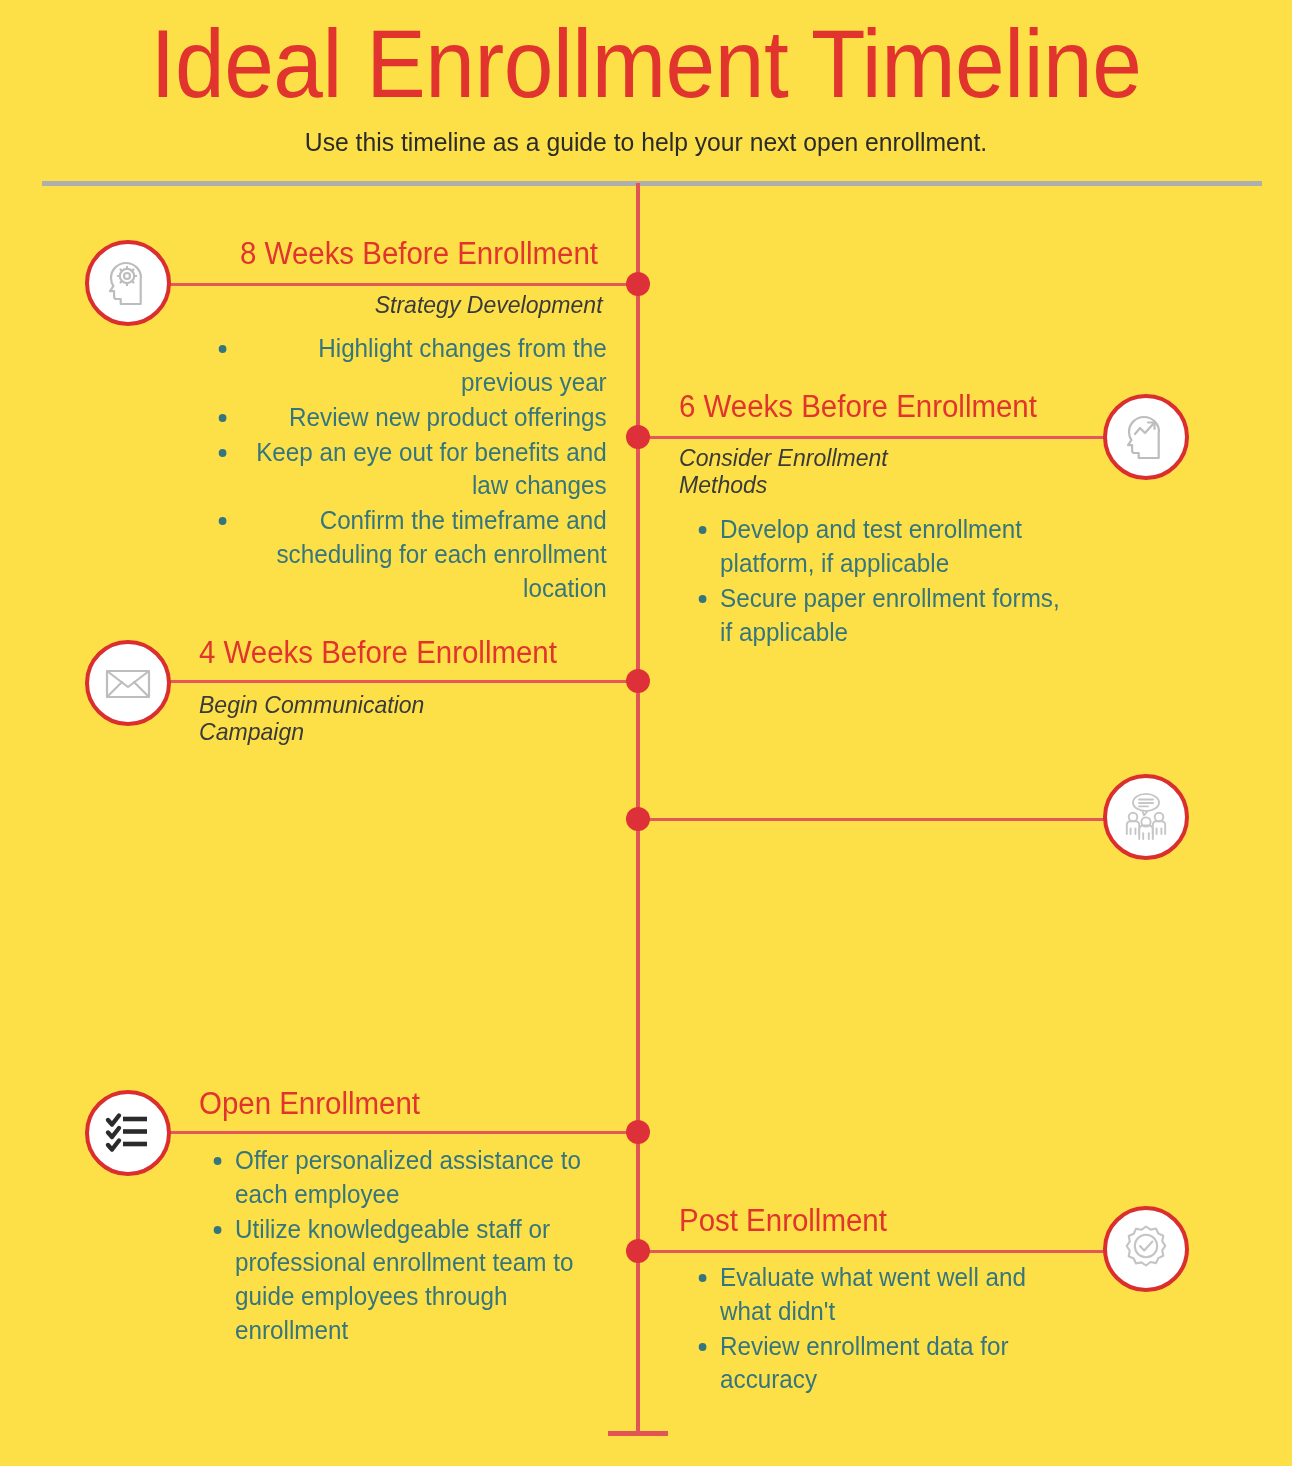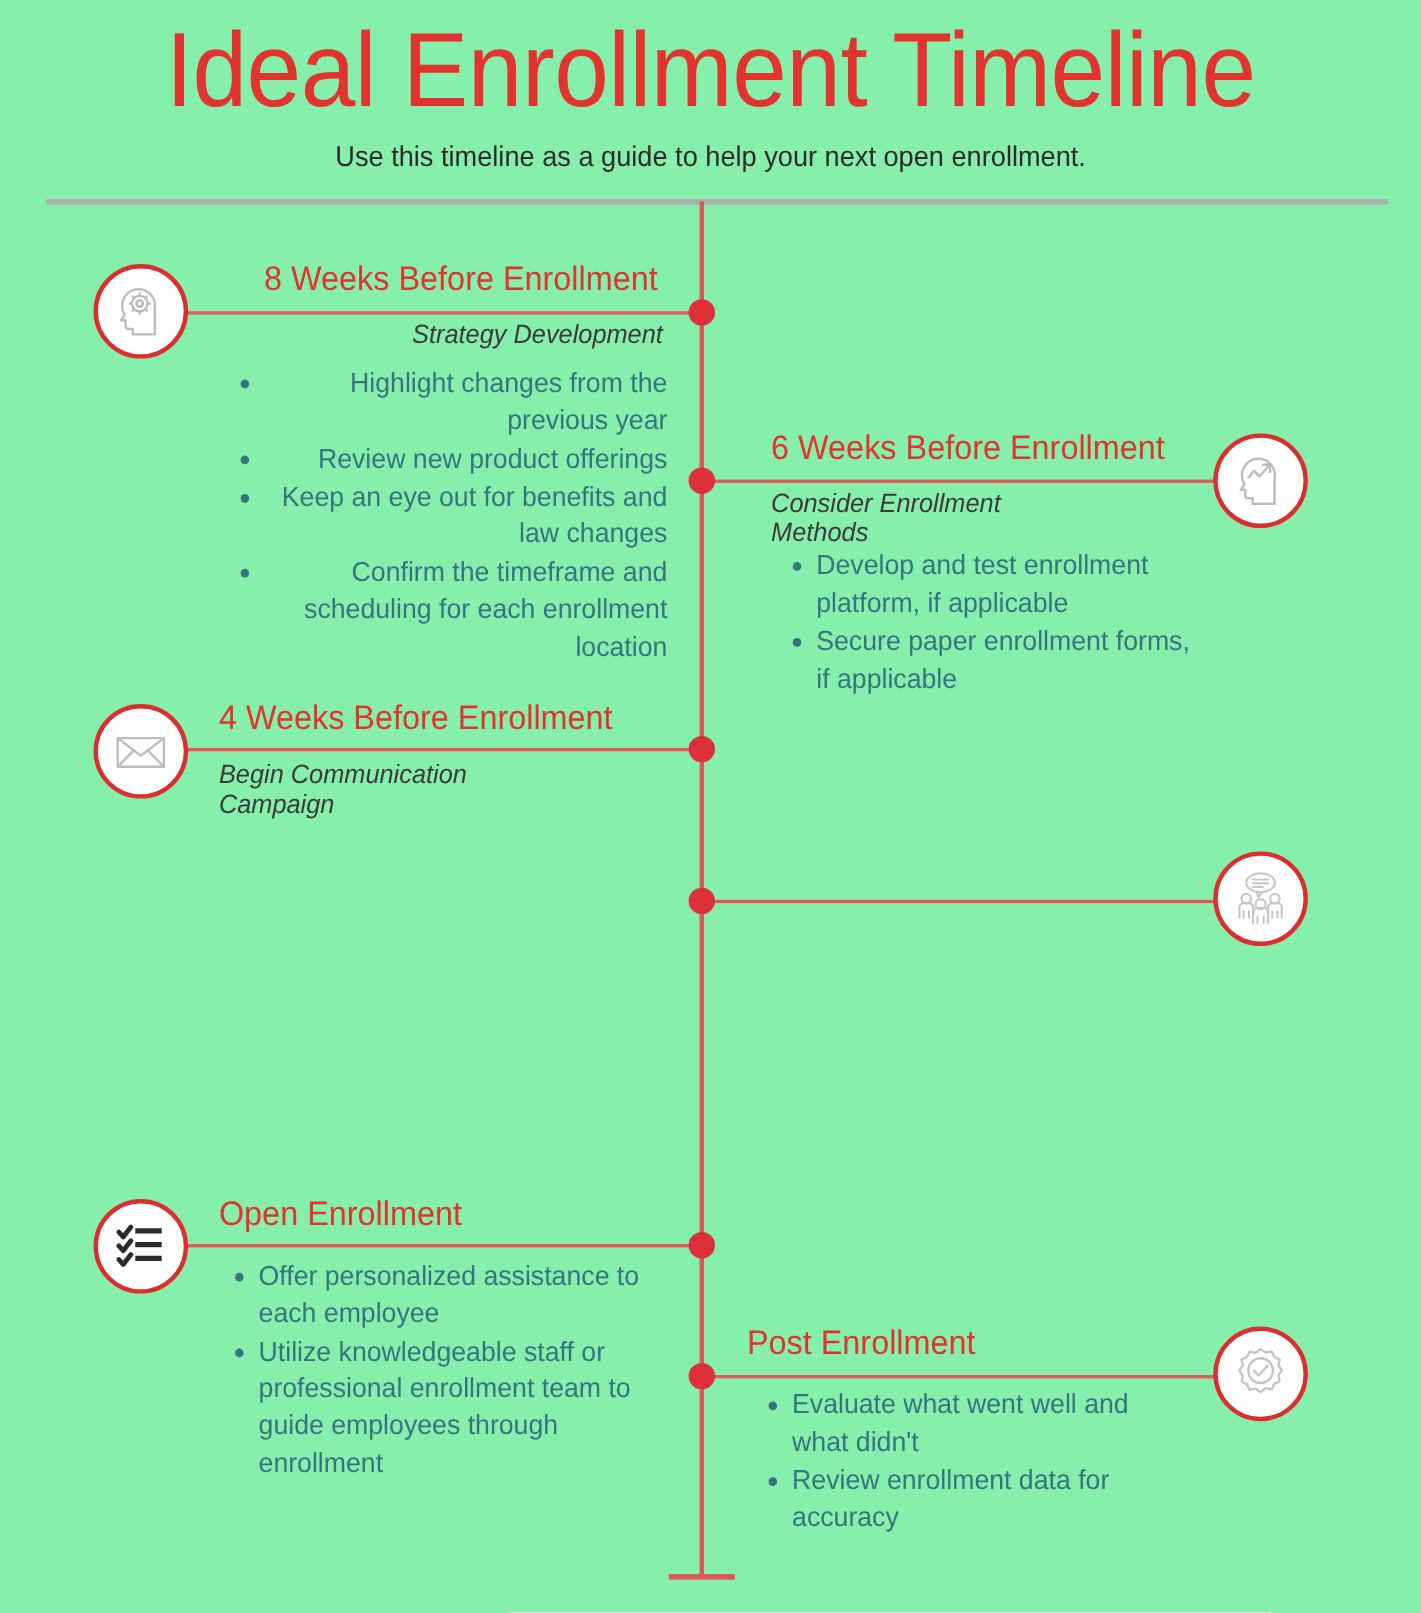--- a/index.html
+++ b/index.html
@@ -8,21 +8,21 @@
     background: #ffffff;
   }
   body {
     font-family: "Liberation Sans", "DejaVu Sans", sans-serif;
     -webkit-font-smoothing: antialiased;
   }
   #page {
     position: relative;
     width: 1292px;
     height: 1466px;
-    background: #86efac;
+    background: #fde047;
     overflow: hidden;
   }
 
   
   #header {
     position: absolute;
     top: 0; left: 0;
     width: 1292px;
     text-align: center;
   }
@@ -263,24 +263,24 @@
     <h2 class="entry-head">8 Weeks Before Enrollment</h2>
     <p class="entry-sub" style="margin-top:21px; margin-left:10px;">Strategy Development</p>
     <ul class="bullets" style="margin-top:14px; margin-left:10px;">
       <li>Highlight changes from the previous year</li>
       <li>Review new product offerings</li>
       <li>Keep an eye out for benefits and law changes</li>
       <li>Confirm the timeframe and scheduling for each enrollment location</li>
     </ul>
   </div>
 
-  <div class="entry right" style="left:701px; top:391px; width:400px;">
+  <div class="entry right" style="left:679px; top:391px; width:400px;">
     <h2 class="entry-head">6 Weeks Before Enrollment</h2>
     <p class="entry-sub" style="margin-top:21px; width:255px;">Consider Enrollment Methods</p>
-    <ul class="bullets" style="margin-left:10px;">
+    <ul class="bullets" style="margin-top:15px; margin-left:10px;">
       <li>Develop and test enrollment platform, if applicable</li>
       <li>Secure paper enrollment forms, if applicable</li>
     </ul>
   </div>
 
   <div class="entry left" style="left:199px; top:637px; width:400px;">
     <h2 class="entry-head">4 Weeks Before Enrollment</h2>
     <p class="entry-sub" style="margin-top:22px; width:275px;">Begin Communication Campaign</p>
   </div>
 

